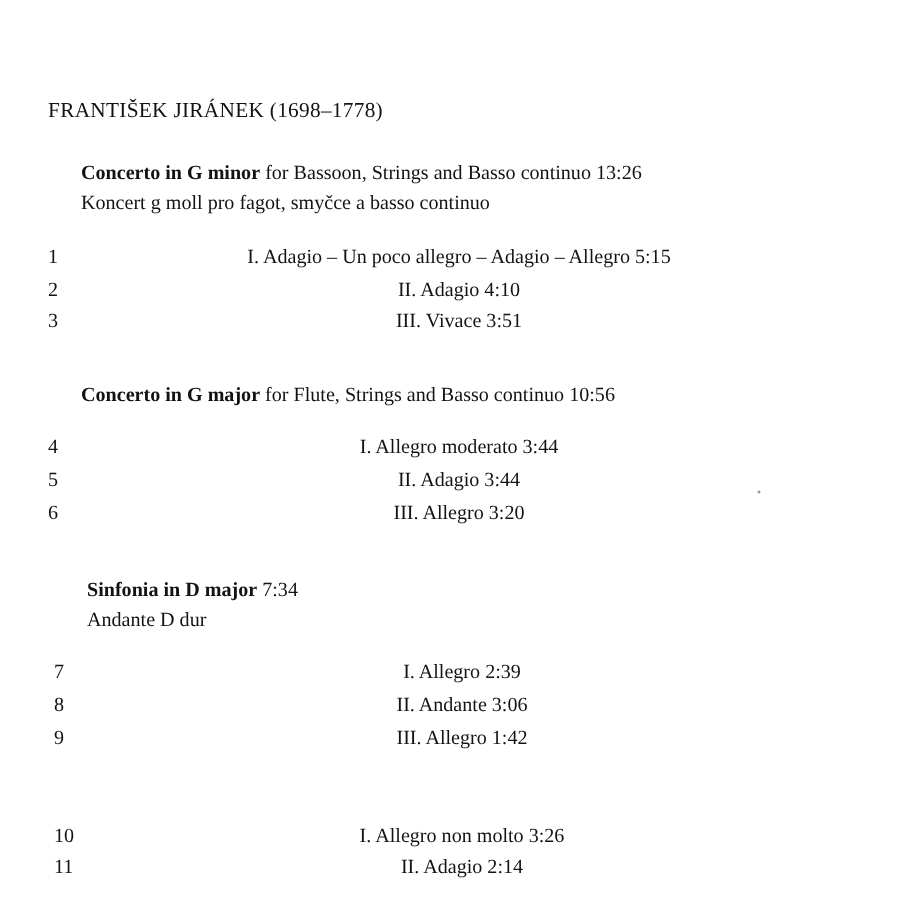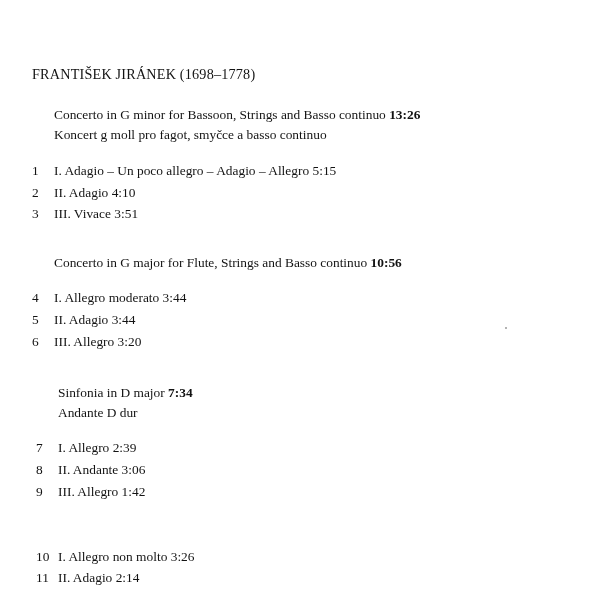--- a/index.html
+++ b/index.html
@@ -39,24 +39,24 @@
   .work {
     margin-bottom: 20px;
   }
   .work-title {
     font-size: 13.4px;
     line-height: 1.45;
     margin-bottom: 0;
     white-space: nowrap;
   }
   .work-title .bold {
+    font-weight: bold;
+  }
+  .work-title .dur {
     font-weight: normal;
-  }
-  .work-title .dur {
-    font-weight: bold;
   }
   .work-subtitle {
     font-size: 13.4px;
     line-height: 1.45;
     margin-top: 1px;
     white-space: nowrap;
   }
   .tracks {
     margin-top: 15px;
   }
@@ -67,20 +67,21 @@
     white-space: nowrap;
   }
   .track .num {
     width: 22px;
     flex: 0 0 22px;
     text-align: left;
     margin-left: -22px;
   }
   .track .txt {
     flex: 1 1 auto;
+    text-align: center;
   }
   .spacer-1 { height: 8px; }
   .spacer-2 { height: 10px; }
   .indent-extra { padding-left: 4px; }
   .footer {
     position: absolute;
     left: 32px;
     bottom: 16px;
     font-size: 12.6px;
   }

